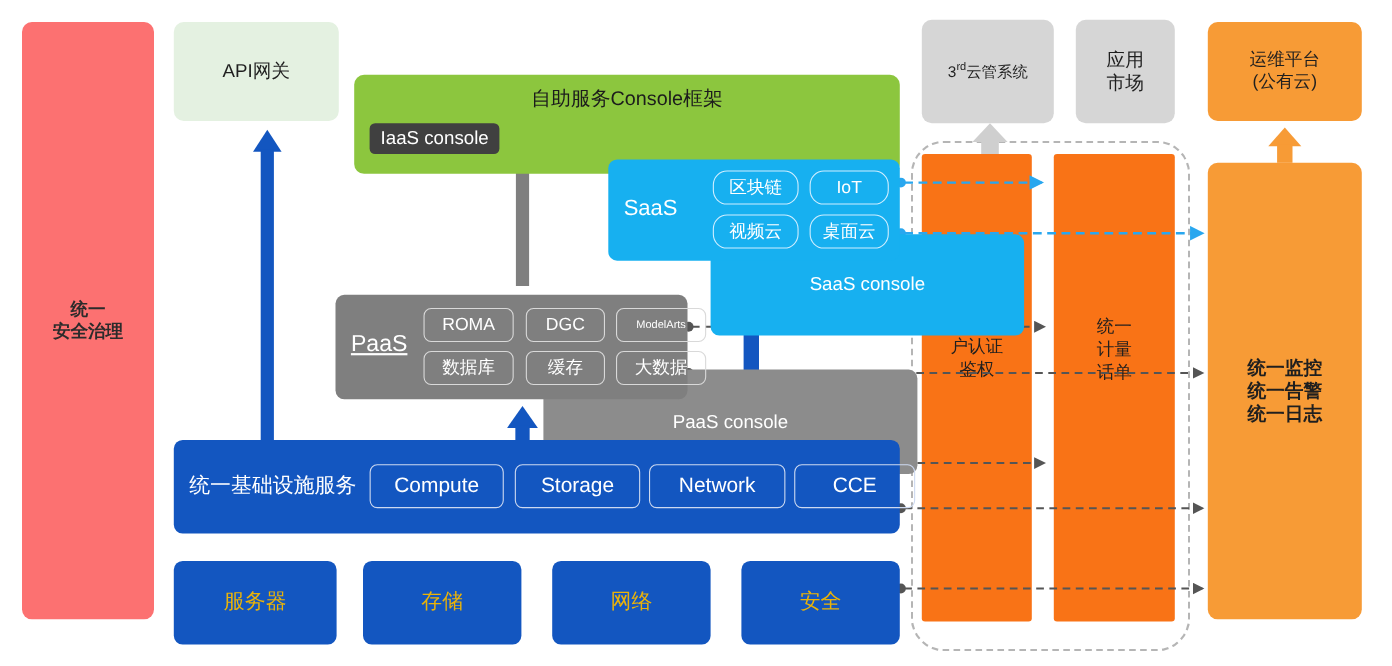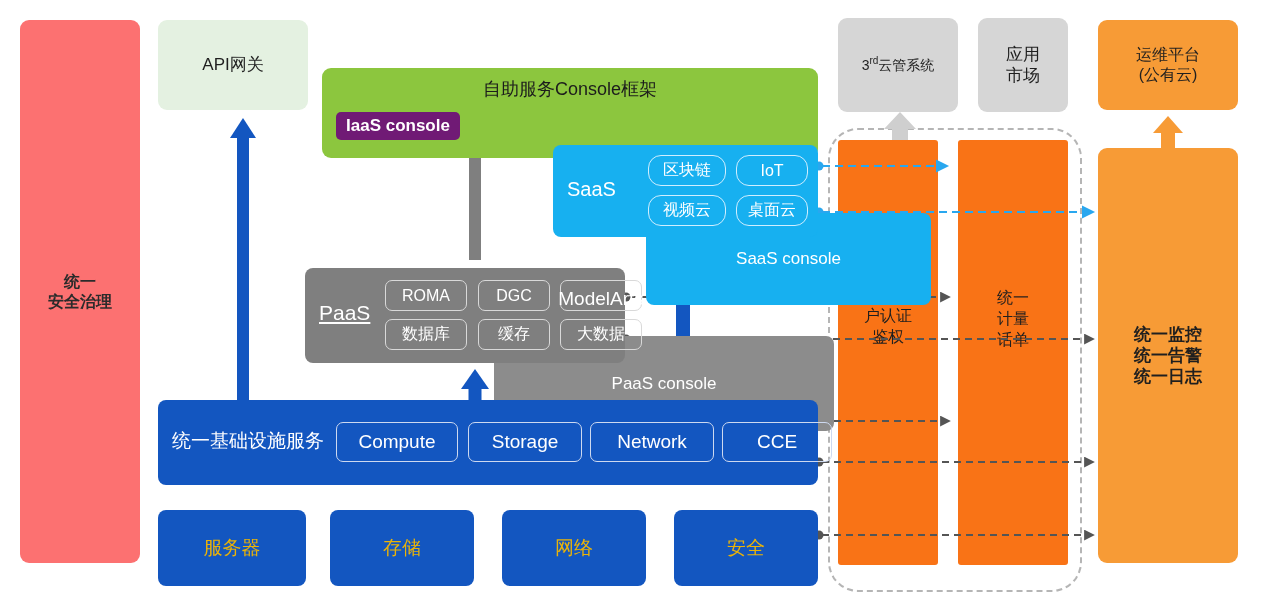--- a/index.html
+++ b/index.html
@@ -33,21 +33,21 @@
   .console-title{
     position:absolute;left:0;top:7px;width:100%;height:28px;
     display:flex;align-items:center;justify-content:center;
     font-size:18px;color:#1c1c1c;
   }
   .chip{
     position:absolute;top:44px;height:28px;border-radius:5px;
     display:flex;align-items:center;justify-content:center;
     color:#fff;font-size:17px;padding:0 10px;white-space:nowrap;
   }
-  .chip.iaas{left:14px;background:#701a75;font-weight:bold;}
+  .chip.iaas{left:14px;background:#404040;}
   .chip.paas{left:172px;background:#8c8c8c;}
   .chip.saas{left:324px;background:#17b0f0;}
 
   
   .gbox{
     background:#d6d6d6;border-radius:9px;color:#1f1f1f;font-size:14px;
   }
   .gbox1{left:838px;top:18px;width:120px;height:94px;}
   .gbox2{left:978px;top:18px;width:90px;height:94px;font-size:17px;}
   .sup{font-size:10px;vertical-align:super;}
@@ -76,21 +76,21 @@
 
   
   .paas{
     left:305px;top:268px;width:320px;height:95px;
     background:#7f7f7f;border-radius:8px;
   }
   .paas-label{position:absolute;left:14px;top:33px;color:#fff;font-size:21px;text-decoration:underline;}
   .paas .pill{height:29px;border-color:#d9d9d9;}
   .paas .q1{left:80px;top:12px;width:80px;}
   .paas .q2{left:173px;top:12px;width:70px;}
-  .paas .q3{left:255px;top:12px;width:80px;font-size:19px;align-items:flex-end;}
+  .paas .q3{left:255px;top:12px;width:80px;font-size:10px;}
   .paas .q4{left:80px;top:51px;width:80px;}
   .paas .q5{left:173px;top:51px;width:70px;}
   .paas .q6{left:255px;top:51px;width:80px;}
 
   
   .infra{
     left:158px;top:400px;width:660px;height:85px;
     background:#1356c0;border-radius:8px;
   }
   .infra-label{position:absolute;left:14px;top:28px;color:#fff;font-size:19px;}

